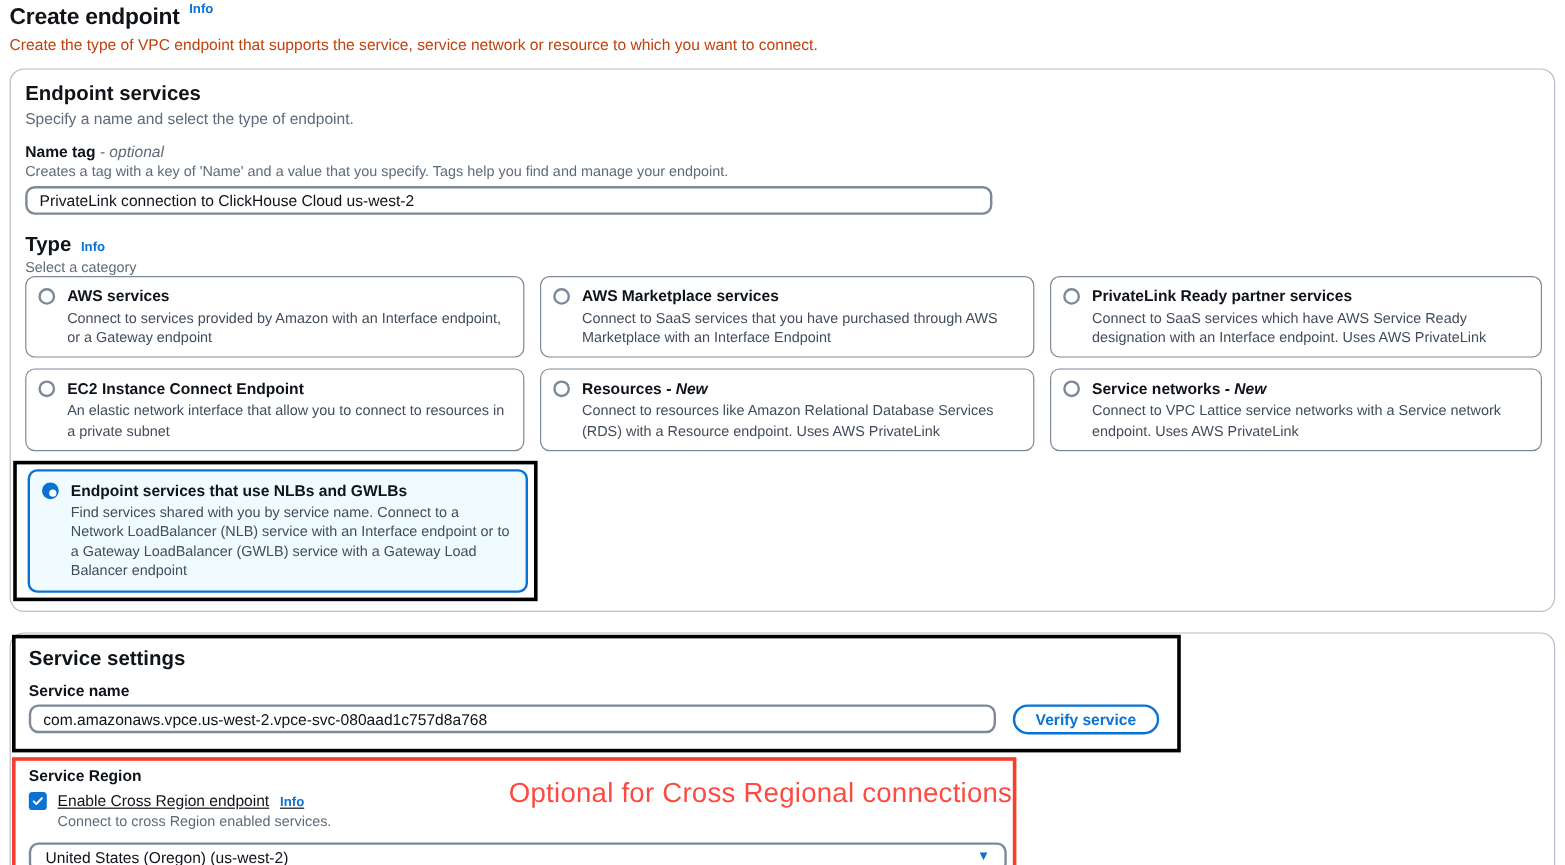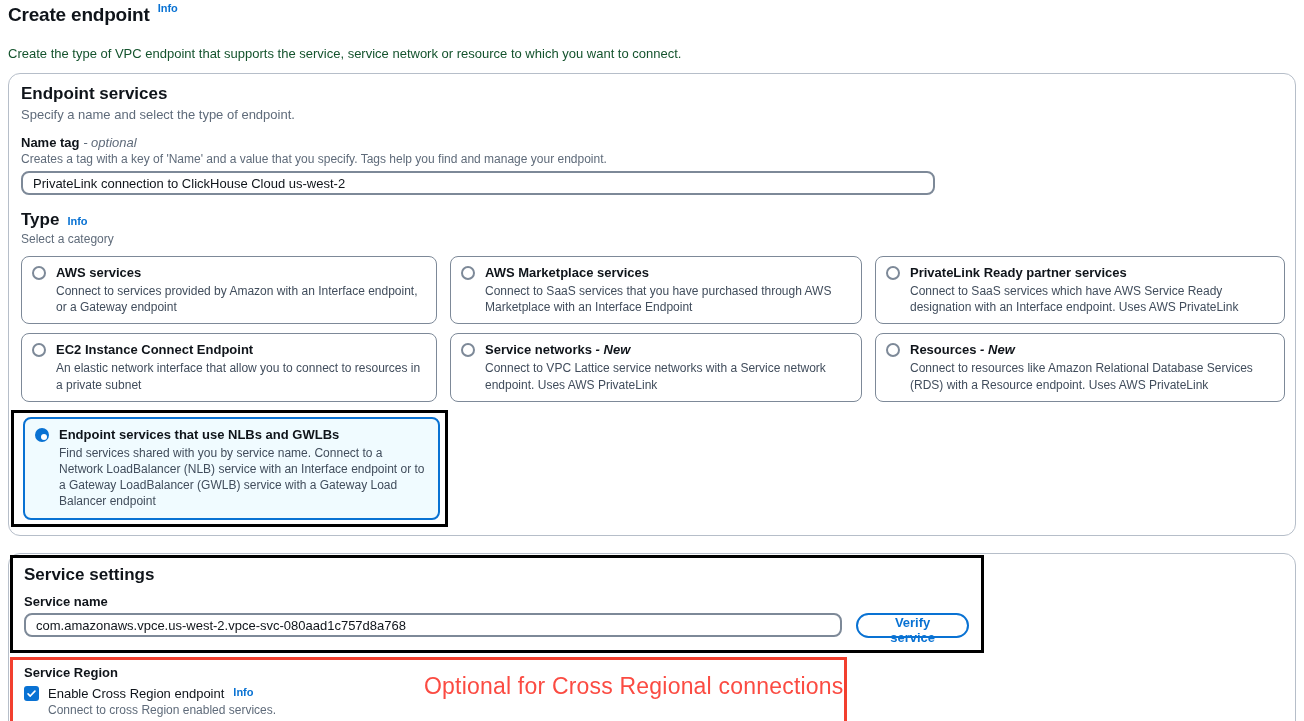--- a/index.html
+++ b/index.html
@@ -8,46 +8,46 @@
     width:1304px; height:721px; overflow:hidden;
     background:#ffffff; color:#0f141a;
     font-family:"Liberation Sans", sans-serif; font-size:13px;
   }
   .page { padding:2px 8px 0; }
 
   
   .title-row { display:flex; align-items:flex-start; gap:8px; }
   h1 { font-size:19px; font-weight:700; margin:2px 0 0; letter-spacing:-0.2px; }
   .info-link { color:#0972d3; font-size:11px; font-weight:700; cursor:pointer; }
-  .page-sub { font-size:13px; color:#14532d; margin-top:20px; }
+  .page-sub { font-size:13px; color:#c2410c; margin-top:4px; }
 
   
   .card { border:1px solid #b6bec9; border-radius:12px; background:#fff; }
   .card1 { margin-top:12px; padding:10px 12px 8px; }
   .card2 { margin-top:17px; padding:0 0 13px; }
   h2 { font-size:17px; font-weight:700; margin:0; }
   .card-desc { font-size:13px; color:#5f6b7a; margin-top:3px; }
 
   
   .field-block { margin-top:13px; }
   .field-label { font-size:13px; font-weight:700; }
   .optional { font-style:italic; font-weight:400; color:#5f6b7a; }
   .field-help { font-size:12px; color:#5f6b7a; margin-top:2px; }
   .text-input {
-    width:914px; height:24px; border:2px solid #7d8998; border-radius:8px;
+    width:806px; height:24px; border:2px solid #7d8998; border-radius:8px;
     padding:0 10px; font-size:13px; font-family:inherit; color:#0f141a;
     margin-top:5px; outline:none; background:#fff;
   }
 
   
   .type-heading { margin-top:15px; display:flex; align-items:baseline; gap:8px; }
   .type-sub { font-size:12px; color:#5f6b7a; margin-top:2px; }
   .options-grid {
     display:grid; grid-template-columns:416px 412px 410px;
-    column-gap:13px; row-gap:9px; margin-top:10px;
+    column-gap:13px; row-gap:9px; 
   }
   .option-card {
     border:1px solid #7d8998; border-radius:8px; background:#fff;
     padding:8px 12px 8px 10px; display:flex; gap:10px; cursor:pointer;
   }
   .radio {
     flex:0 0 auto; width:14px; height:14px; margin-top:1px;
     border:2px solid #7d8998; border-radius:50%; background:#fff;
     display:inline-block; position:relative;
   }
@@ -83,21 +83,21 @@
   
   .input-row { display:flex; align-items:center; gap:14px; }
   .input-row .text-input { margin-top:4px; }
   .verify-btn {
     border:2px solid #0972d3; color:#0972d3; background:#fff; cursor:pointer;
     font-weight:700; font-size:13px; font-family:inherit;
     border-radius:20px; height:25px; padding:0 17px; margin-top:4px;
   }
 
   
-  .checkbox-row { display:flex; align-items:flex-start; gap:9px; margin-top:6px; }
+  .checkbox-row { display:flex; align-items:flex-end; gap:9px; margin-top:6px;text-decoration:underline; }
   .checkbox {
     width:15px; height:15px; background:#0972d3; border-radius:3px;
     display:flex; align-items:center; justify-content:center; cursor:pointer;
   }
   .checkbox-label { font-size:13px; color:#0f141a; }
   .checkbox-help { font-size:12px; color:#5f6b7a; margin:2px 0 0 24px; }
   .select-box {
     width:815px; height:25px; border:2px solid #7d8998; border-radius:8px;
     margin-top:11px; padding:0 12px; background:#fff; cursor:pointer;
     display:flex; align-items:center; justify-content:space-between; font-size:13px;
@@ -158,29 +158,29 @@
       <div class="option-card">
         <span class="radio"></span>
         <div>
           <div class="option-title">EC2 Instance Connect Endpoint</div>
           <div class="option-desc">An elastic network interface that allow you to connect to resources in a private subnet</div>
         </div>
       </div>
       <div class="option-card">
         <span class="radio"></span>
         <div>
+          <div class="option-title"><span>Resources</span> <span class="option-suffix">- New</span></div>
+          <div class="option-desc">Connect to resources like Amazon Relational Database Services (RDS) with a Resource endpoint. Uses AWS PrivateLink</div>
+        </div>
+      </div>
+      <div class="option-card">
+        <span class="radio"></span>
+        <div>
           <div class="option-title"><span>Service networks</span> <span class="option-suffix">- New</span></div>
           <div class="option-desc">Connect to VPC Lattice service networks with a Service network endpoint. Uses AWS PrivateLink</div>
-        </div>
-      </div>
-      <div class="option-card">
-        <span class="radio"></span>
-        <div>
-          <div class="option-title"><span>Resources</span> <span class="option-suffix">- New</span></div>
-          <div class="option-desc">Connect to resources like Amazon Relational Database Services (RDS) with a Resource endpoint. Uses AWS PrivateLink</div>
         </div>
       </div>
     </div>
 
     <div class="black-box-option">
       <div class="option-card selected">
         <span class="radio"></span>
         <div>
           <div class="option-title">Endpoint services that use NLBs and GWLBs</div>
           <div class="option-desc">Find services shared with you by service name. Connect to a Network LoadBalancer (NLB) service with an Interface endpoint or to a Gateway LoadBalancer (GWLB) service with a Gateway Load Balancer endpoint</div>

